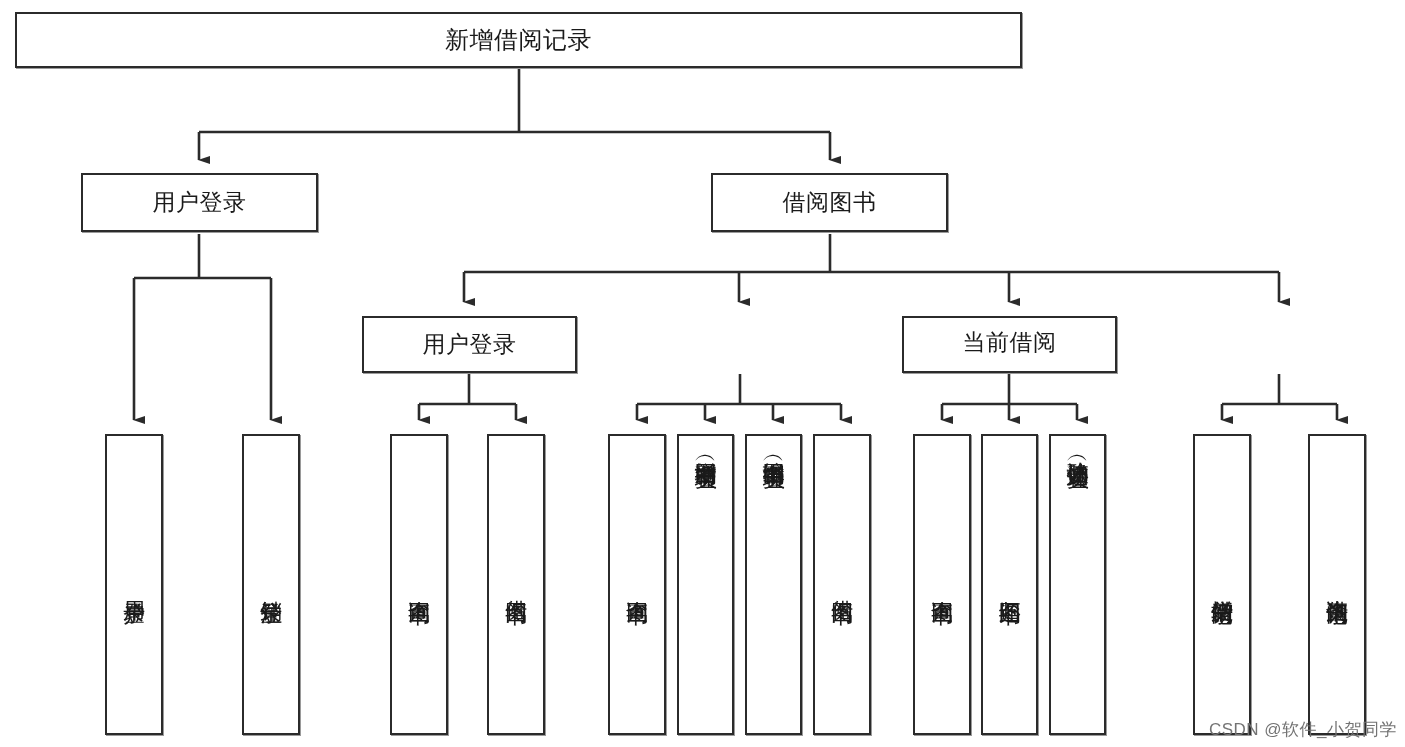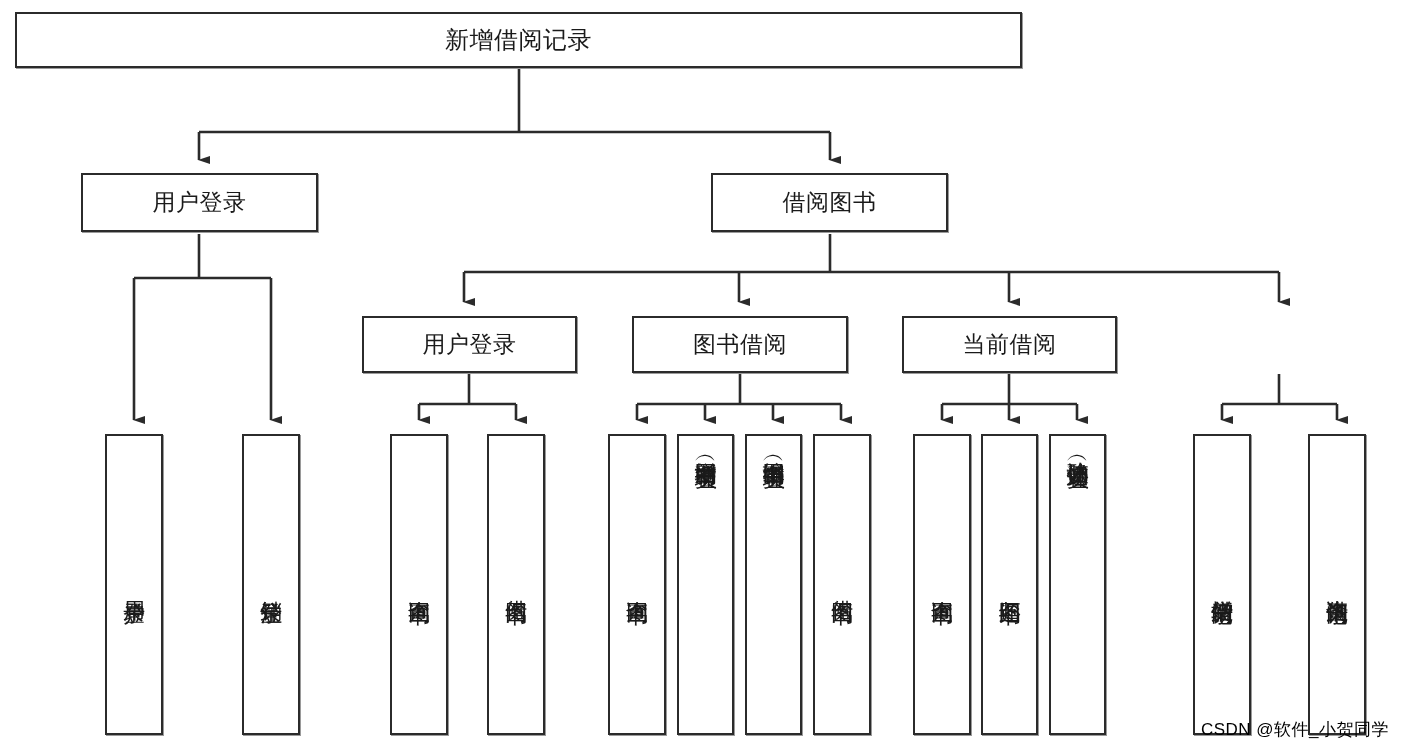--- a/index.html
+++ b/index.html
@@ -60,24 +60,24 @@
   .v-node .lbl {
     writing-mode: vertical-rl;
     text-orientation: upright;
     font-size: 22px;
     line-height: 1.12;
     letter-spacing: 1px;
     white-space: nowrap;
   }
   #watermark {
     position: absolute;
-    right: 16px;
+    right: 8px;
     bottom: 6px;
     font-size: 17px;
-    color: #000000;
+    color: #737373;
     letter-spacing: 0.5px;
     user-select: none;
   }
 </style>
 </head>
 <body>
 
 <div id="canvas">
 
   <svg class="lines" viewBox="0 0 1405 747" xmlns="http://www.w3.org/2000/svg">
@@ -137,24 +137,21 @@
   <div class="node h-node" style="left:81px; top:173px; width:237px; height:59px;">
     <span class="lbl">用户登录</span>
   </div>
   <div class="node h-node" style="left:711px; top:173px; width:237px; height:59px;">
     <span class="lbl">借阅图书</span>
   </div>
 
   <div class="node h-node" style="left:362px; top:316px; width:215px; height:57px;">
     <span class="lbl">用户登录</span>
   </div>
-  <div class="node h-node" style="left:632px; top:316px; width:216px; height:57px;">
-    <span class="lbl">图书借阅</span>
-  </div>
-  <div class="node h-node" style="left:902px; top:316px; width:215px; height:57px;">
+  <div class="node h-node" style="left:902px; top:316px; width:215px; height:57px;font-family:Liberation Mono, monospace;">
     <span class="lbl">当前借阅</span>
   </div>
 
   <div class="node v-node center-v" style="left:105px; top:434px; width:58px; height:301px;">
     <span class="lbl">用户登录</span>
   </div>
   <div class="node v-node center-v" style="left:242px; top:434px; width:58px; height:301px;">
     <span class="lbl">注销登录</span>
   </div>
 

